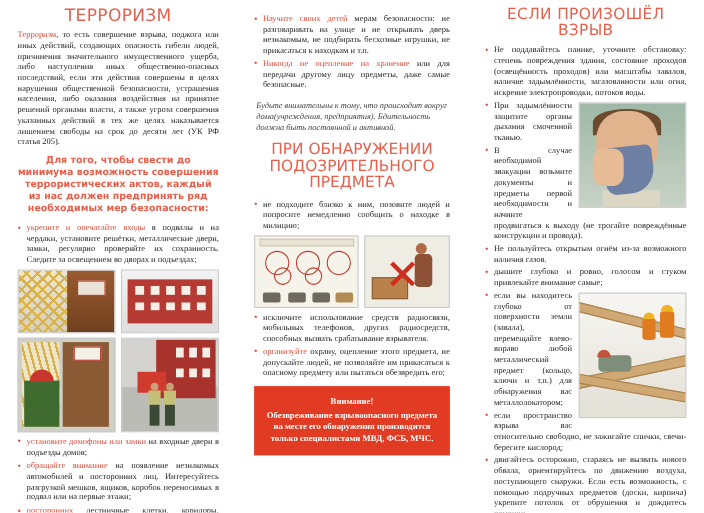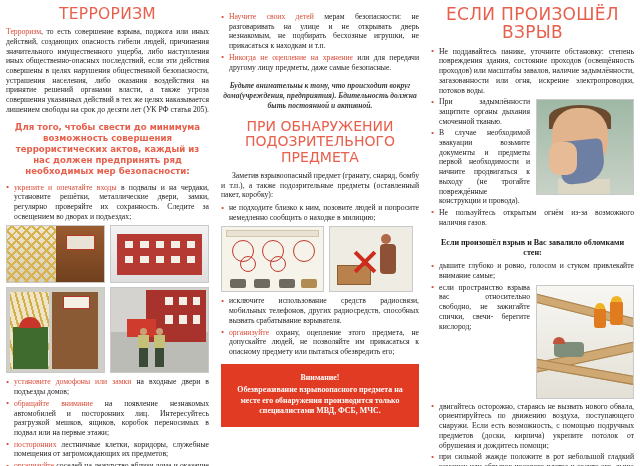--- a/index.html
+++ b/index.html
@@ -18,63 +18,62 @@
   .page {
     width: 640px;
     height: 466px;
     position: relative;
     display: flex;
     box-sizing: border-box;
     padding: 4px 0 0 0;
   }
   .col {
     box-sizing: border-box;
-    padding: 0 6px;
+    padding: 0 16px;
   }
   .col-left   { width: 215px; }
   .col-mid    { width: 210px; }
   .col-right  { width: 215px; }
 
   
   h1.section-title {
     font-family: "DejaVu Sans", "Liberation Sans", sans-serif;
     font-weight: 400;
     color: #e8604c;
     font-size: 15.5px;
     letter-spacing: .3px;
     text-align: center;
     margin: 2px 0 5px 0;
     line-height: 1.05;
   }
-  h1.section-title.small { font-size: 17px; }
+  h1.section-title.small { font-size: 14px; }
   h2.sub-title {
     font-family: "DejaVu Sans", "Liberation Sans", sans-serif;
     font-weight: 400;
     color: #e8604c;
     font-size: 14px;
     text-align: center;
     margin: 8px 0 6px 0;
     line-height: 1.1;
   }
   .callout-head {
     color: #e8604c;
     font-family: "DejaVu Sans", "Liberation Sans", sans-serif;
     font-size: 8.6px;
     font-weight: 700;
     text-align: center;
     line-height: 1.28;
     margin: 7px 0 6px 0;
   }
   .italic-note {
     font-style: italic;
-    font-weight: bold;
+    font-weight: normal;
     color: #3a3a3a;
     font-size: 7.6px;
     line-height: 1.3;
-    text-align: center;
     margin: 9px 2px 4px 2px;
   }
   .bold-center {
     font-weight: bold;
     font-size: 8px;
     text-align: center;
     line-height: 1.25;
     margin: 9px 0 3px 0;
   }
 
@@ -302,21 +301,20 @@
 
     <ul class="bullets">
       <li><span class="hl">Научите своих детей</span><span> мерам безопасности: не разговаривать на улице и не открывать дверь незнакомым, не подбирать бесхозные игрушки, не прикасаться к находкам и т.п.</span></li>
       <li><span class="hl">Никогда не оцепление на хранение</span><span> или для передачи другому лицу предметы, даже самые безопасные.</span></li>
     </ul>
 
     <div class="italic-note">Будьте внимательны к тому, что происходит вокруг дома(учреждения, предприятия). Бдительность должна быть постоянной и активной.</div>
 
     <h2 class="sub-title">ПРИ ОБНАРУЖЕНИИ ПОДОЗРИТЕЛЬНОГО ПРЕДМЕТА</h2>
 
-    <p class="body indent">Заметив взрывоопасный предмет (гранату, снаряд, бомбу и т.п.), а также подозрительные предметы (оставленный пакет, коробку):</p>
 
     <ul class="bullets">
       <li><span>не подходите близко к ним, позовите людей и попросите немедленно сообщить о находке в милицию;</span></li>
     </ul>
 
     <div class="fig-row">
       <div class="fig fig-poster">
         <div class="pband"></div>
         <div class="pc" style="left:10%;top:20%;width:20px;height:20px;"></div>
         <div class="pc" style="left:40%;top:20%;width:20px;height:20px;"></div>
@@ -369,40 +367,40 @@
       </div>
       <ul class="bullets">
         <li><span>При задымлённости защитите органы дыхания смоченной тканью.</span></li>
       </ul>
       <ul class="bullets">
         <li><span>В случае необходимой эвакуации возьмите документы и предметы первой необходимости и начните продвигаться к выходу (не трогайте повреждённые конструкции и провода).</span></li>
         <li><span>Не пользуйтесь открытым огнём из-за возможного наличия газов.</span></li>
       </ul>
     </div>
 
-    <div class="bold-center">Если произошёл взрыв и Вас завалило обломками стен:</div>
 
     <ul class="bullets">
       <li><span>дышите глубоко и ровно, голосом и стуком привлекайте внимание самые;</span></li>
     </ul>
 
     <div class="clearfix">
       <div class="fig fig-rubble float-right">
         <div class="sky"></div>
         <div class="beam" style="left:-10%;top:18%;width:120%;height:7px;transform:rotate(14deg);"></div>
         <div class="beam" style="left:-10%;top:58%;width:130%;height:8px;transform:rotate(-12deg);"></div>
         <div class="beam" style="left:-6%;top:74%;width:130%;height:7px;transform:rotate(10deg);"></div>
         <div class="rescuer" style="right:10%;top:14%;width:13px;height:24px;"></div>
         <div class="hat" style="right:11%;top:9%;width:11px;height:6px;"></div>
         <div class="rescuer" style="right:28%;top:20%;width:12px;height:20px;"></div>
         <div class="hat" style="right:29%;top:15%;width:10px;height:6px;"></div>
         <div class="vic" style="left:18%;top:50%;width:30px;height:15px;"></div>
         <div class="hat" style="left:17%;top:46%;width:12px;height:7px;background:#c0543a;"></div>
       </div>
       <ul class="bullets">
+        <li><span>если вы находитесь глубоко от поверхности земли (завала), перемещайте влево-вправо любой металлический предмет (кольцо, ключи и т.п.) для обнаружения вас металлолокатором;</span></li>
         <li><span>если пространство взрыва вас относительно свободно, не зажигайте спички, свечи- берегите кислород;</span></li>
       </ul>
     </div>
 
     <ul class="bullets">
       <li><span>двигайтесь осторожно, стараясь не вызвать нового обвала, ориентируйтесь по движению воздуха, поступающего снаружи. Если есть возможность, с помощью подручных предметов (доски, кирпича) укрепите потолок от обрушения и дождитесь помощи;</span></li>
       <li><span>при сильной жажде положите в рот небольшой гладкий камешек или обрывок носового платка и сосите его, дыша носом.</span></li>
     </ul>
 
   </div>

